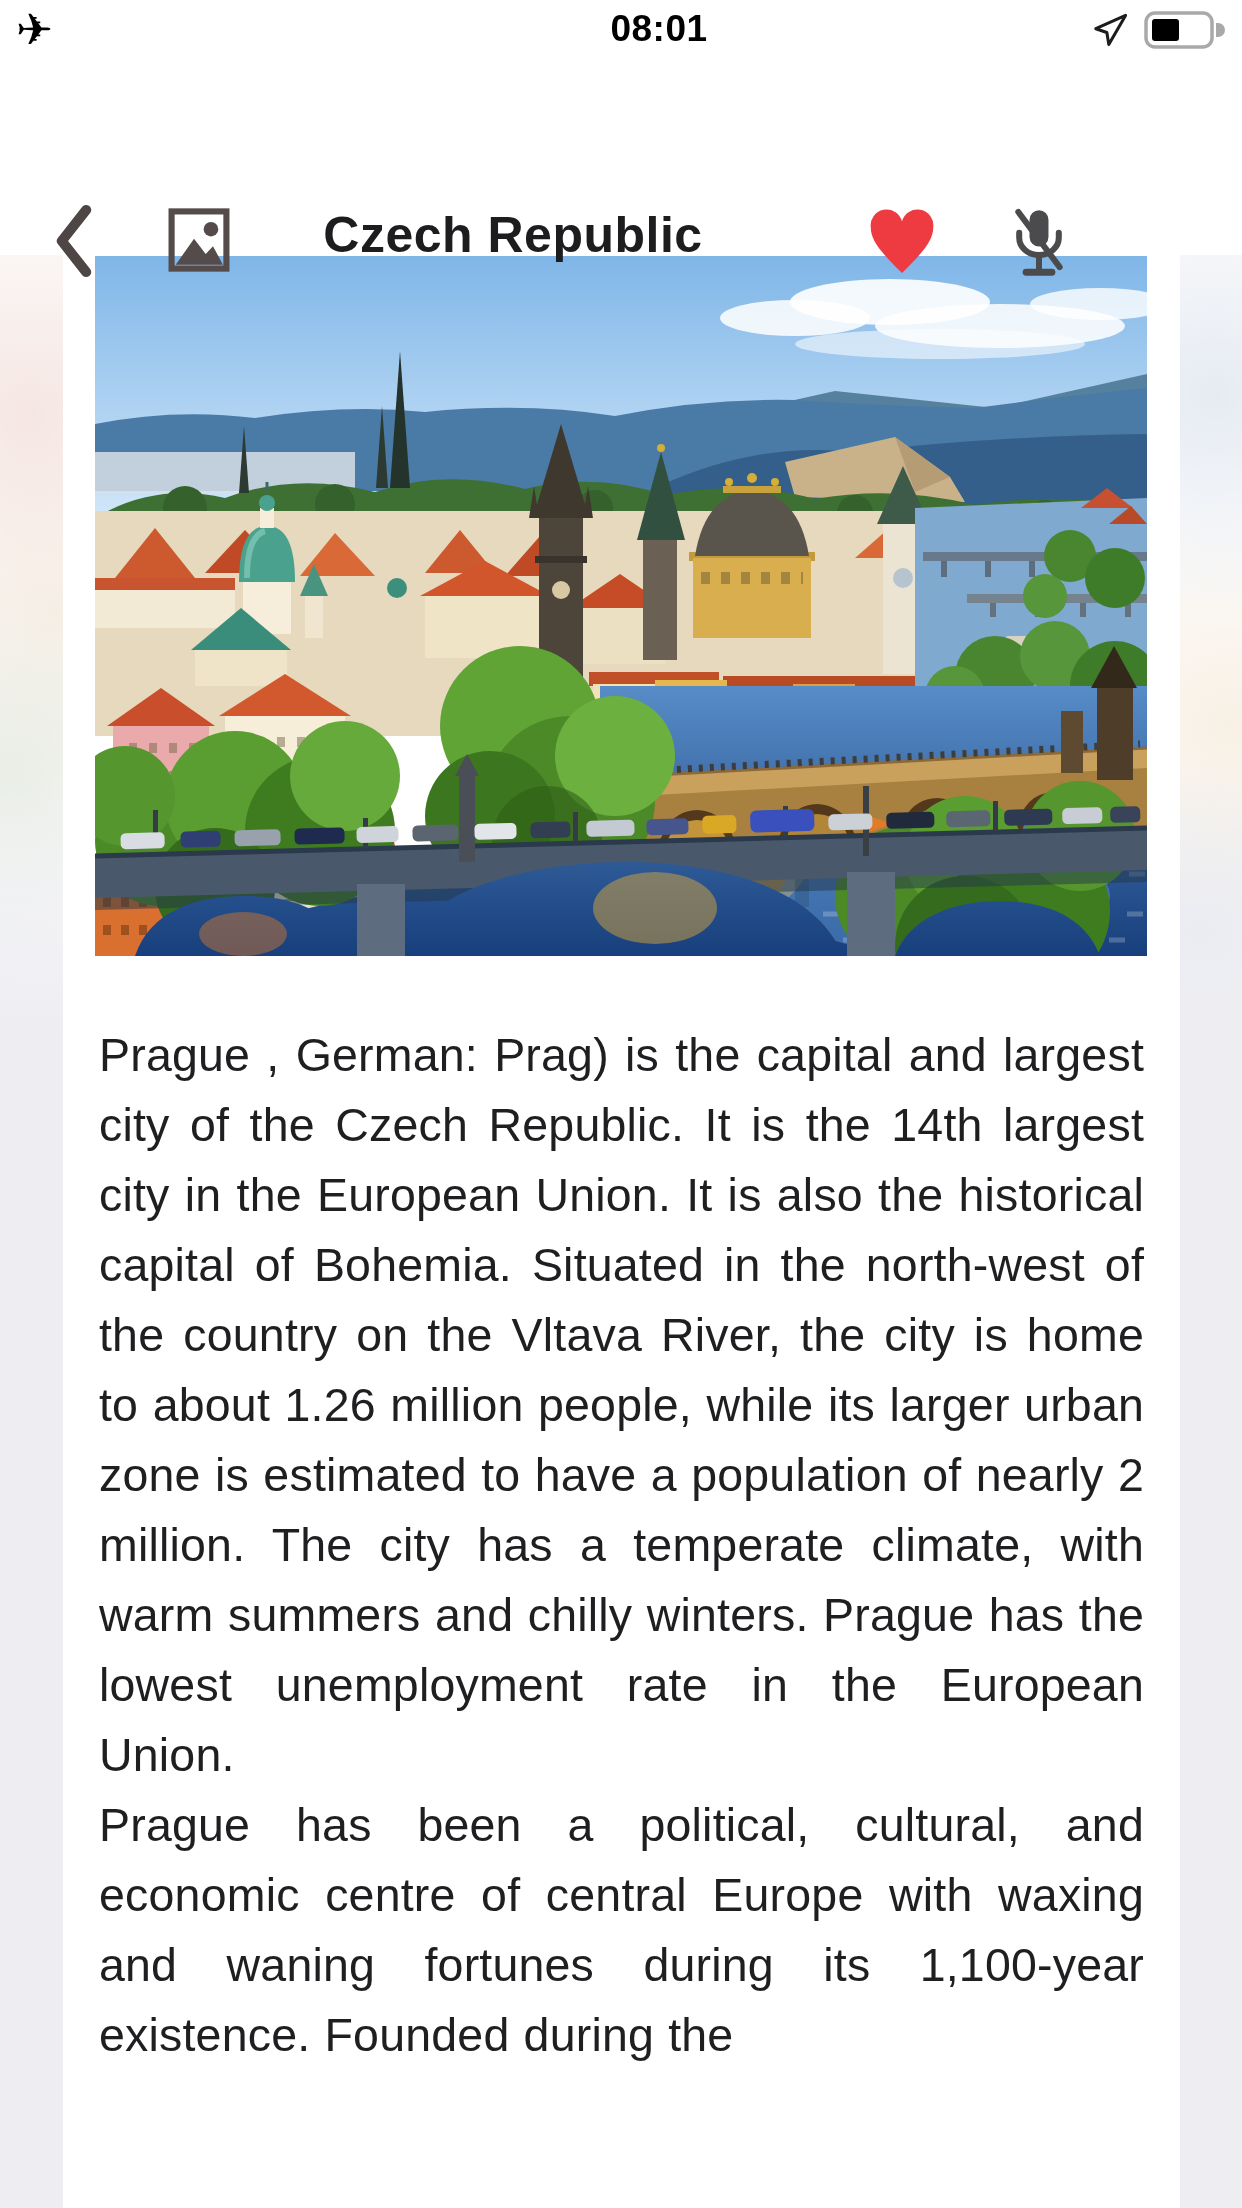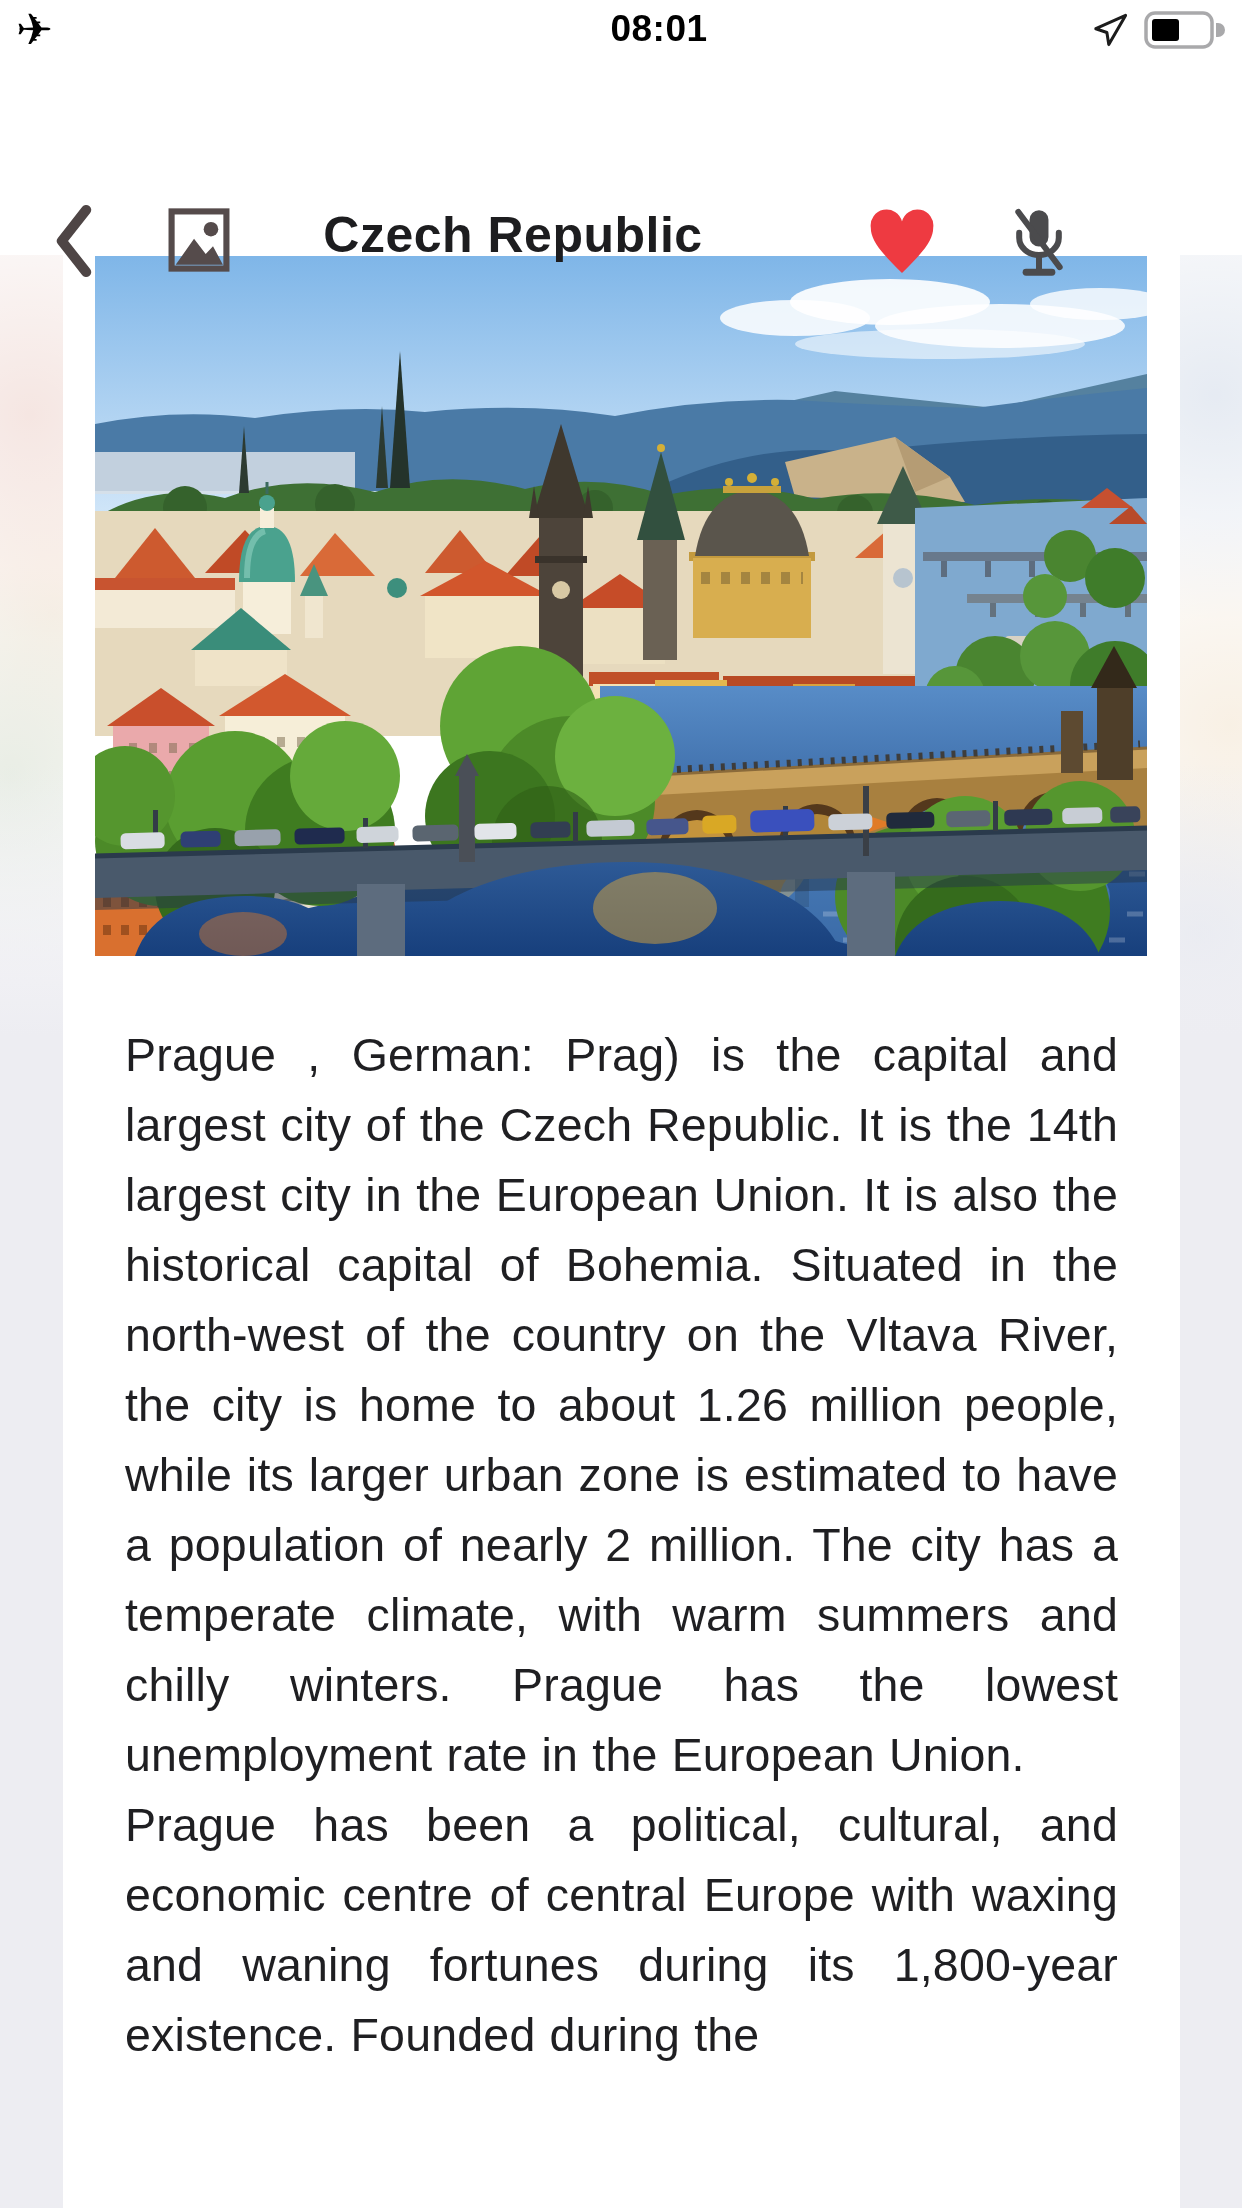--- a/index.html
+++ b/index.html
@@ -33,21 +33,21 @@
       radial-gradient(circle 260px at 55px 360px,  rgba(214,150,74,.55), rgba(214,150,74,0) 70%),
       radial-gradient(circle 320px at 1215px 140px, rgba(72,112,170,.6),  rgba(72,112,170,0) 70%),
       radial-gradient(circle 300px at 1230px 470px, rgba(212,152,62,.6),  rgba(212,152,62,0) 70%),
       radial-gradient(circle 260px at 1200px 680px, rgba(58,92,152,.55),  rgba(58,92,152,0) 70%),
       #f4f2f3;
   }
   .card { position:absolute; left:63px; top:0; width:1117px; min-height:1953px; background:#fff; }
   .photo-wrap { padding:1px 32px 0; }
   .photo-wrap svg { display:block; width:1052px; height:700px; }
 
-  .article { padding:64px 62px 0; }
+  .article { padding:64px 36px 0; }
   .article p { font-size:46.5px; line-height:70px; color:#1f1f22; text-align:justify;
     letter-spacing:.2px; word-spacing:1px; }
 
   .icon-stroke { fill:none; stroke:#4e4545; stroke-linecap:round; stroke-linejoin:round; }
 </style>
 </head>
 <body>
 
 <div class="phone">
 
@@ -362,19 +362,19 @@
             <rect x="910" y="578" width="48" height="16" rx="5" fill="#2e3952"></rect>
             <rect x="968" y="578" width="40" height="16" rx="5" fill="#c8cdd5"></rect>
             <rect x="1016" y="578" width="30" height="16" rx="5" fill="#39435a"></rect>
           </g>
         </g>
       </svg>
       </div>
 
       <div class="article">
         <p>Prague , German: Prag) is the capital and largest city of the Czech Republic. It is the 14th largest city in the European Union. It is also the historical capital of Bohemia. Situated in the north-west of the country on the Vltava River, the city is home to about 1.26 million people, while its larger urban zone is estimated to have a population of nearly 2 million. The city has a temperate climate, with warm summers and chilly winters. Prague has the lowest unemployment rate in the European Union.</p>
-        <p>Prague has been a political, cultural, and economic centre of central Europe with waxing and waning fortunes during its 1,800-year existence. Founded during the</p>
+        <p>Prague has been a political, cultural, and economic centre of central Europe with waxing and waning fortunes during its 1,100-year existence. Founded during the</p>
       </div>
 
     </div>
   </div>
 
 </div>
 
 </body></html>

